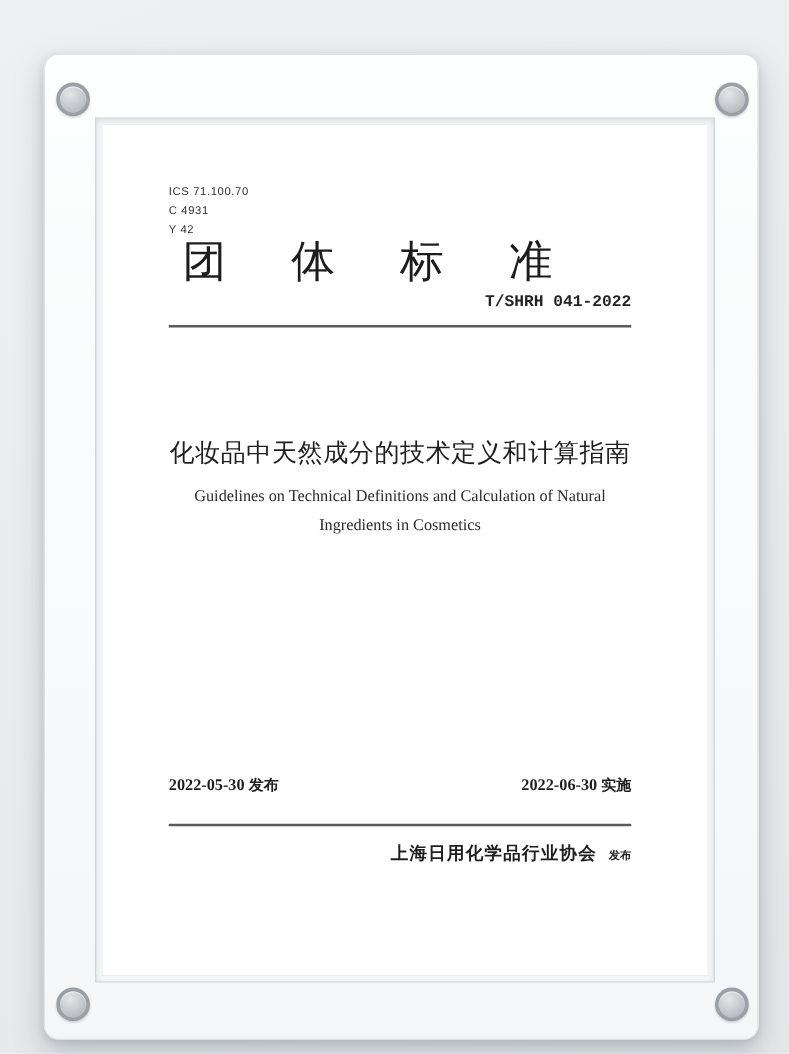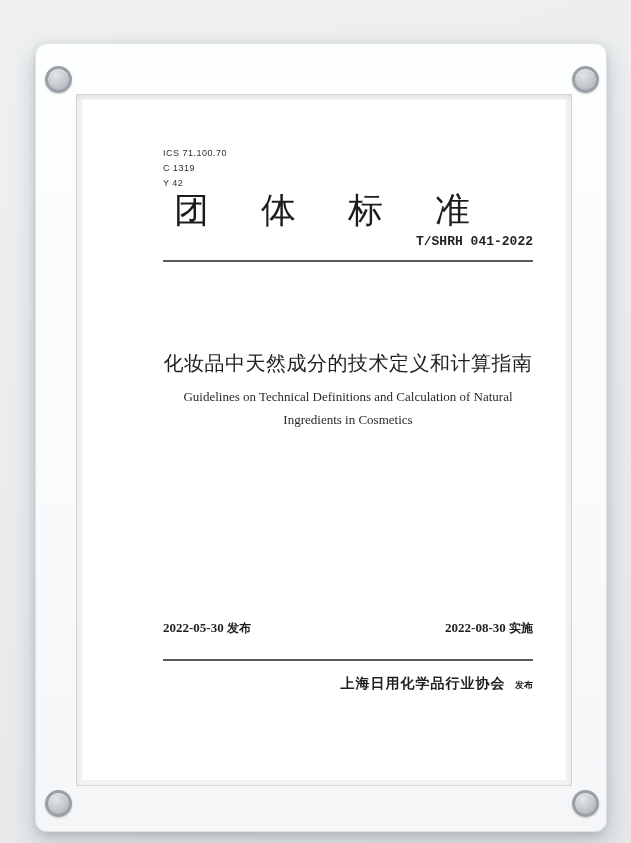--- a/index.html
+++ b/index.html
@@ -34,21 +34,20 @@
     box-shadow:inset 0 2px 6px rgba(0,0,0,.10);
   }
   .paper{
     position:absolute;left:4px;top:4px;right:4px;bottom:4px;
     background:#ffffff;
     border:1px solid #edeff0;
   }
   .content{
     position:absolute;left:135px;top:0;width:370px;height:735px;
     color:#232323;
-    margin-left:28px;
   }
   .content > div{position:absolute;}
   .codes{
     left:0;top:146px;
     font-size:9px;line-height:15px;letter-spacing:.5px;color:#2e2e2e;
     font-family:"Liberation Sans",sans-serif;
   }
   .org-abbrev{
     right:0;top:144px;width:100%;
     text-align:right;padding-right:14px;box-sizing:border-box;
@@ -109,21 +108,21 @@
     <div class="screw br"></div>
     <div class="opening">
       <div class="paper"></div>
     </div>
   </div>
 
   <div class="content">
 
     <div class="codes">
       <div>ICS 71.100.70</div>
-      <div>C 1319</div>
+      <div>C 4931</div>
       <div>Y 42</div>
     </div>
 
 
     <div class="std-type">团体标准</div>
 
     <div class="std-number">T/SHRH 041-2022</div>
 
     <div class="rule rule-top"></div>
 
@@ -131,21 +130,21 @@
 
     <div class="title-en l2">Ingredients in Cosmetics</div>
     <div class="title-en l1">Guidelines on Technical Definitions and Calculation of Natural</div>
 
     <div class="dates-row">
       <div class="date-left">
         <span>2022-05-30</span>
         <span class="date-label">发布</span>
       </div>
       <div class="date-right">
-        <span>2022-08-30</span>
+        <span>2022-06-30</span>
         <span class="date-label">实施</span>
       </div>
     </div>
 
     <div class="rule rule-bottom"></div>
 
     <div class="issuer">
       <span class="issuer-name">上海日用化学品行业协会</span>
       <span class="issuer-action">发布</span>
     </div>

